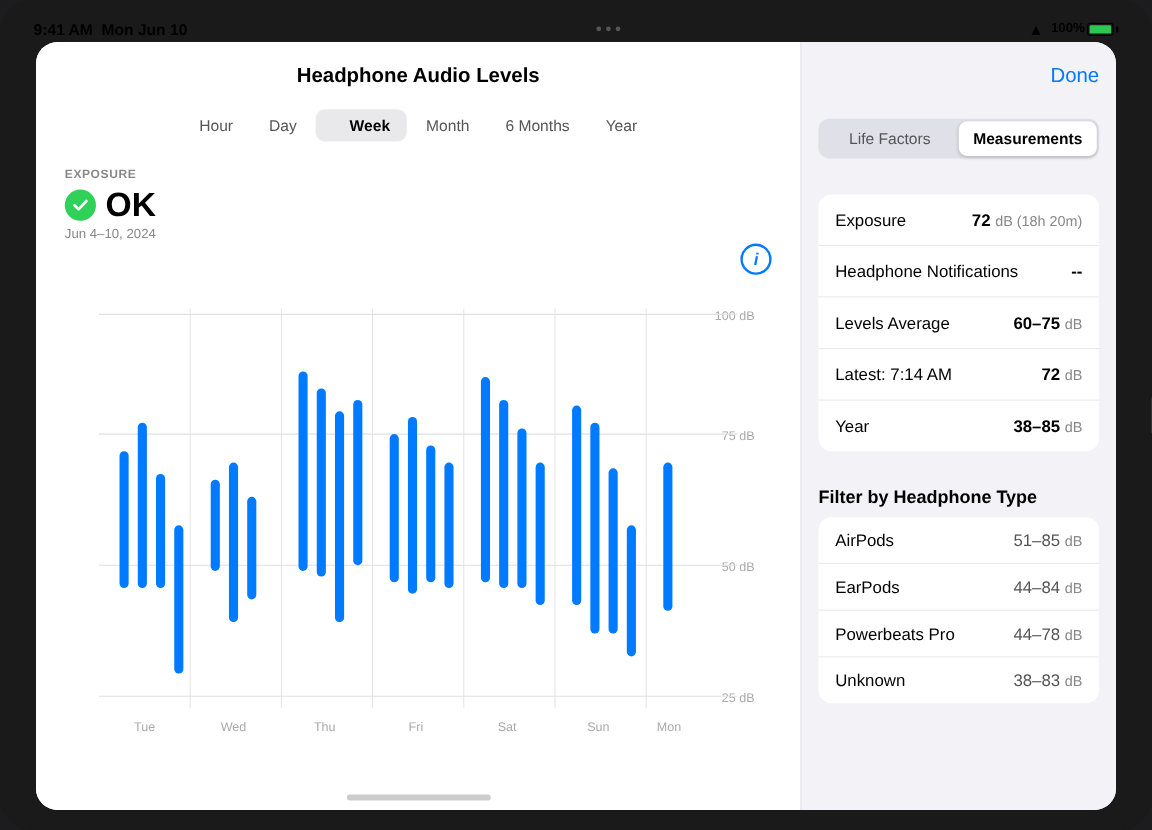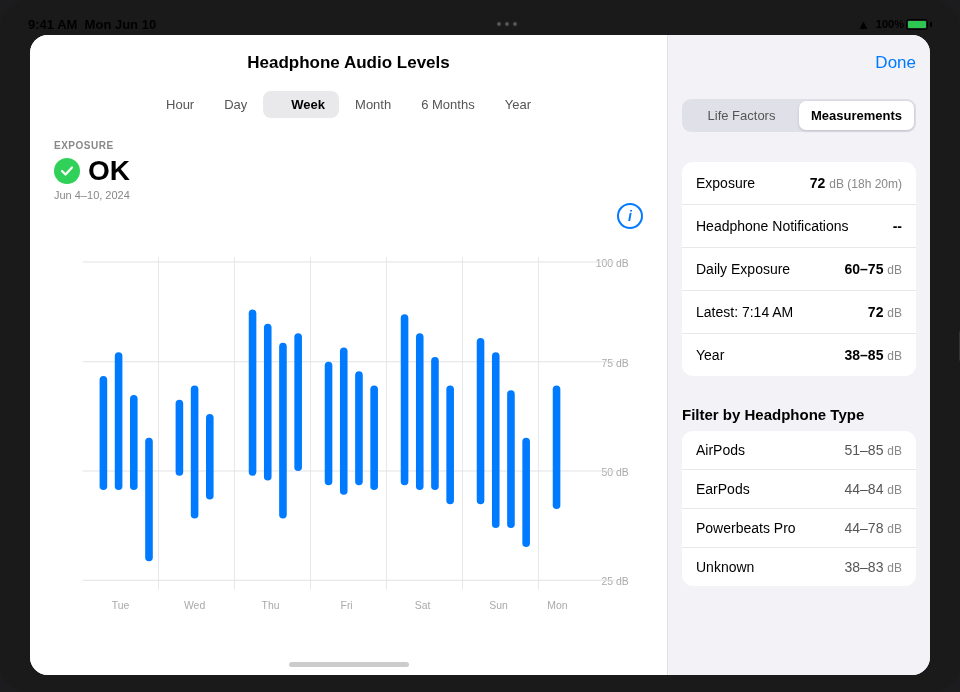--- a/index.html
+++ b/index.html
@@ -521,21 +521,21 @@
               <span class="main-val">72</span> <span class="unit">dB (18h 20m)</span>
             </span>
           </div>
           <div class="stat-card">
             <span class="stat-label">Headphone Notifications</span>
             <span class="stat-value">
               <span class="main-val">--</span>
             </span>
           </div>
           <div class="stat-card">
-            <span class="stat-label">Daily Exposure</span>
+            <span class="stat-label">Levels Average</span>
             <span class="stat-value">
               <span class="main-val">60–75</span> <span class="unit">dB</span>
             </span>
           </div>
           <div class="stat-card">
             <span class="stat-label">Latest: 7:14 AM</span>
             <span class="stat-value">
               <span class="main-val">72</span> <span class="unit">dB</span>
             </span>
           </div>

